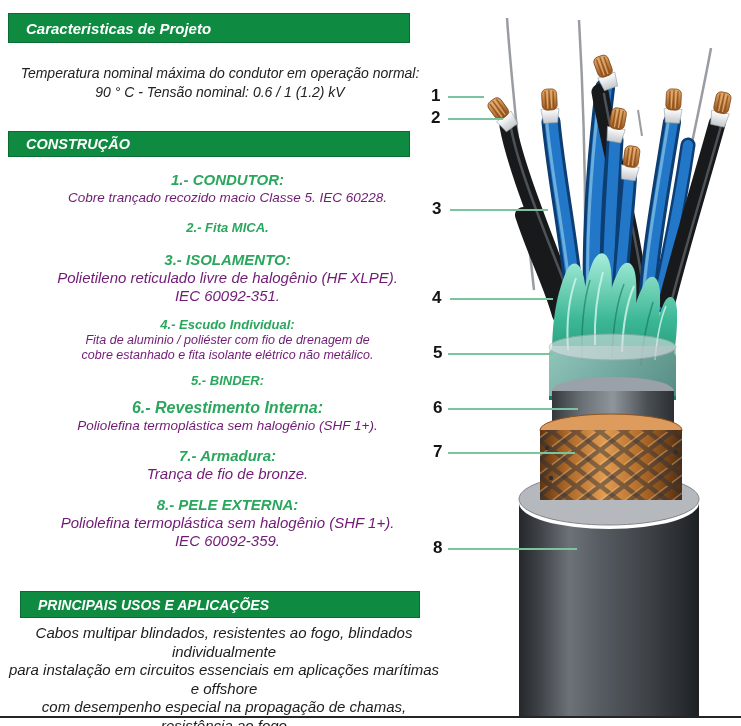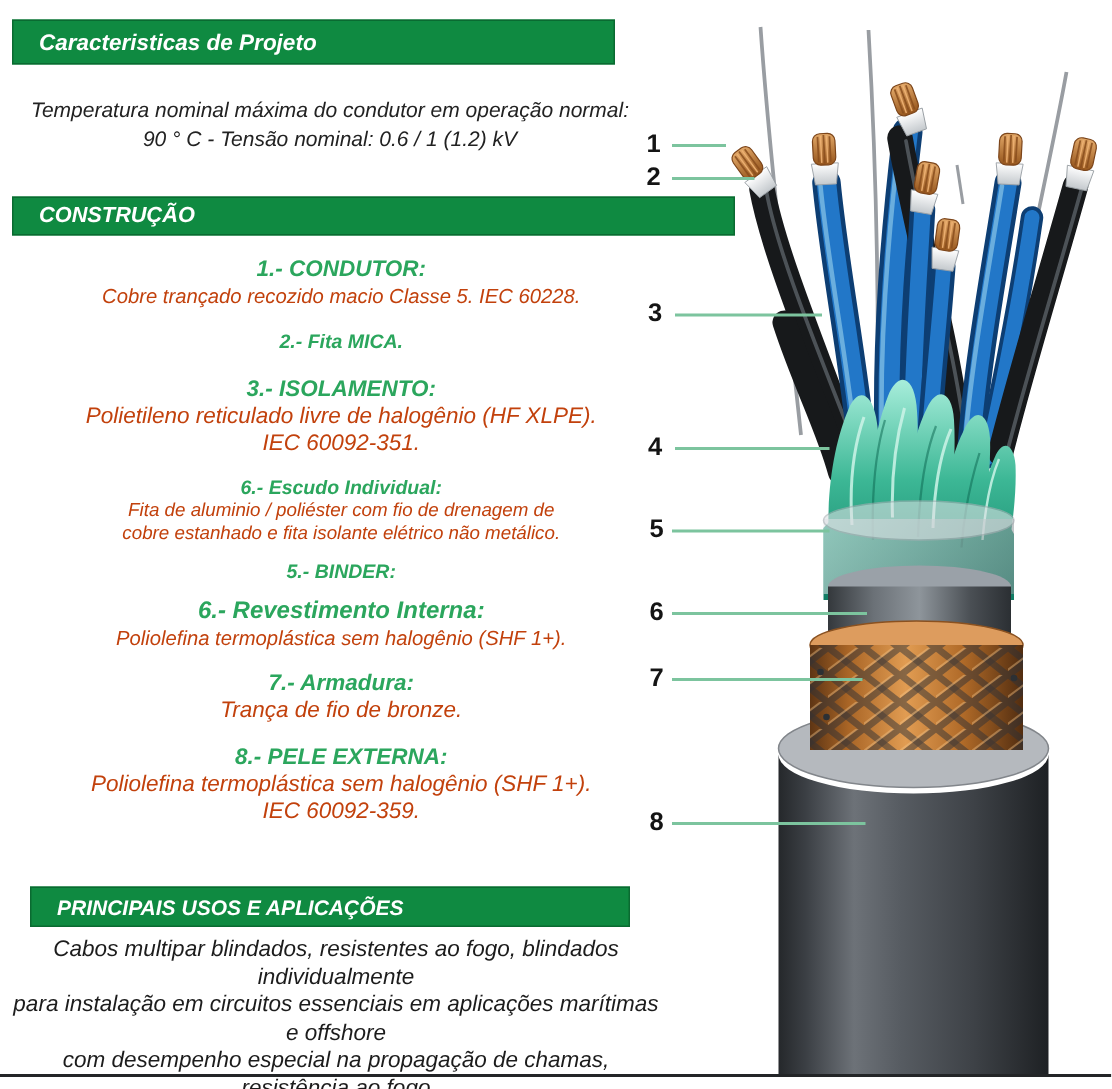--- a/index.html
+++ b/index.html
@@ -4,30 +4,30 @@
 <style>
   html,body{margin:0;padding:0;background:#ffffff;}
   #page{position:relative;width:741px;height:726px;background:#ffffff;overflow:hidden;
         font-family:"Liberation Sans",sans-serif;color:#1f1f1f;text-align:center;}
 
   
   .bar{position:absolute;left:8px;background:#0f8a41;border:1px solid #0a6a31;
        color:#ffffff;font-style:italic;font-weight:bold;box-sizing:border-box;
        display:flex;align-items:center;padding-left:17px;}
   .bar1{top:13px;width:402px;height:30px;font-size:15px;}
-  .bar2{top:131px;width:482px;height:26px;font-size:14.5px;}
+  .bar2{top:131px;width:402px;height:26px;font-size:14.5px;}
   .bar3{left:20px;top:591px;width:400px;height:27px;font-size:14px;}
 
   .intro{position:absolute;left:10px;top:64px;width:420px;font-style:italic;
          font-size:14px;line-height:19px;white-space:pre-line;color:#222;}
 
   .constr{position:absolute;left:30px;top:170px;width:395px;}
   .citem{margin:0;}
   .chead{font-style:italic;font-weight:bold;color:#2ba65d;margin:0;}
-  .cbody{font-style:italic;color:#c2410c;margin:0;white-space:pre-line;}
+  .cbody{font-style:italic;color:#701a75;margin:0;white-space:pre-line;}
   .sz-sm{font-size:13px;line-height:16px;}
   .sz-md{font-size:16px;line-height:18px;}
   .sz-lg{font-size:15px;line-height:19px;}
   .bd-sm{font-size:12.5px;line-height:15px;}
   .bd-md{font-size:13.5px;line-height:17px;}
   .bd-lg{font-size:15px;line-height:18px;}
   .mb14{margin-bottom:14px;} .mb12{margin-bottom:12px;} .mb10{margin-bottom:10px;}
 
   .para{position:absolute;left:4px;top:624px;width:440px;font-style:italic;
         font-size:15px;line-height:18.6px;white-space:pre-line;color:#1c1c1c;}
@@ -74,21 +74,21 @@
     </div>
     <div class="citem mb14">
       <div class="chead sz-sm">2.- Fita MICA.</div>
     </div>
     <div class="citem mb12">
       <div class="chead sz-lg">3.- ISOLAMENTO:</div>
       <div class="cbody bd-lg">Polietileno reticulado livre de halogênio (HF XLPE).
 IEC 60092-351.</div>
     </div>
     <div class="citem mb10">
-      <div class="chead sz-sm">6.- Escudo Individual:</div>
+      <div class="chead sz-sm">4.- Escudo Individual:</div>
       <div class="cbody bd-sm">Fita de aluminio / poliéster com fio de drenagem de
 cobre estanhado e fita isolante elétrico não metálico.</div>
     </div>
     <div class="citem mb10">
       <div class="chead sz-sm">5.- BINDER:</div>
     </div>
     <div class="citem mb12">
       <div class="chead sz-md">6.- Revestimento Interna:</div>
       <div class="cbody bd-md">Poliolefina termoplástica sem halogênio (SHF 1+).</div>
     </div>

